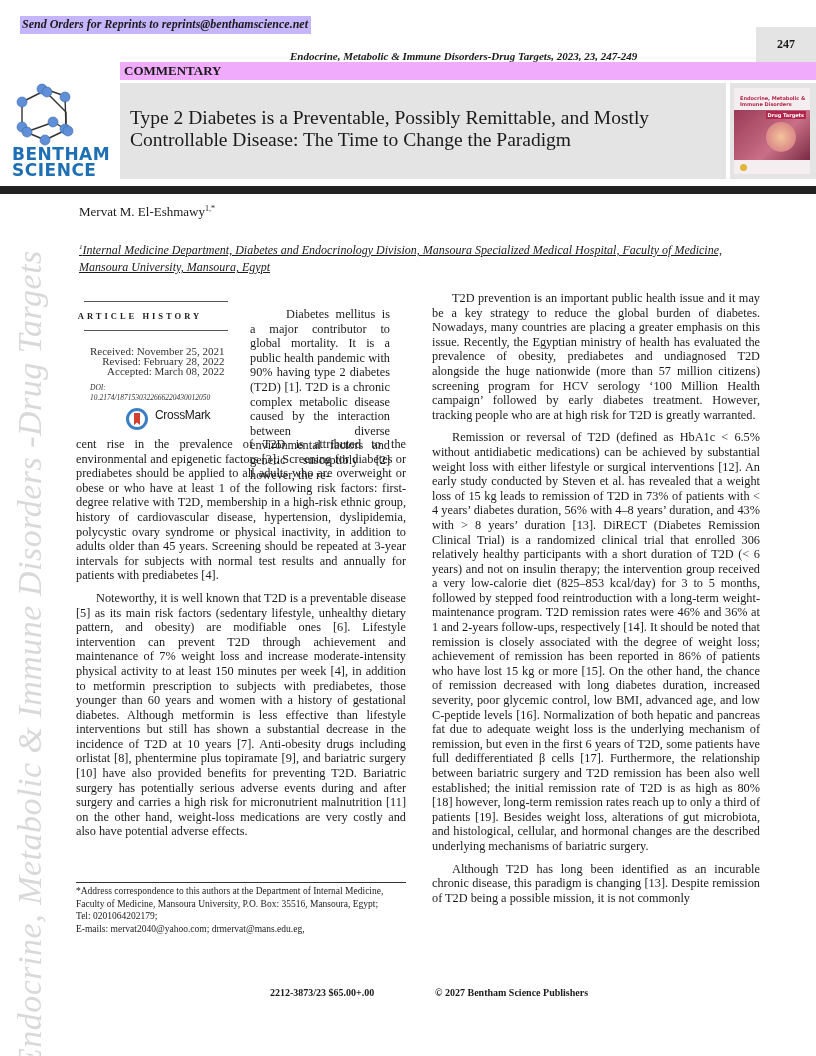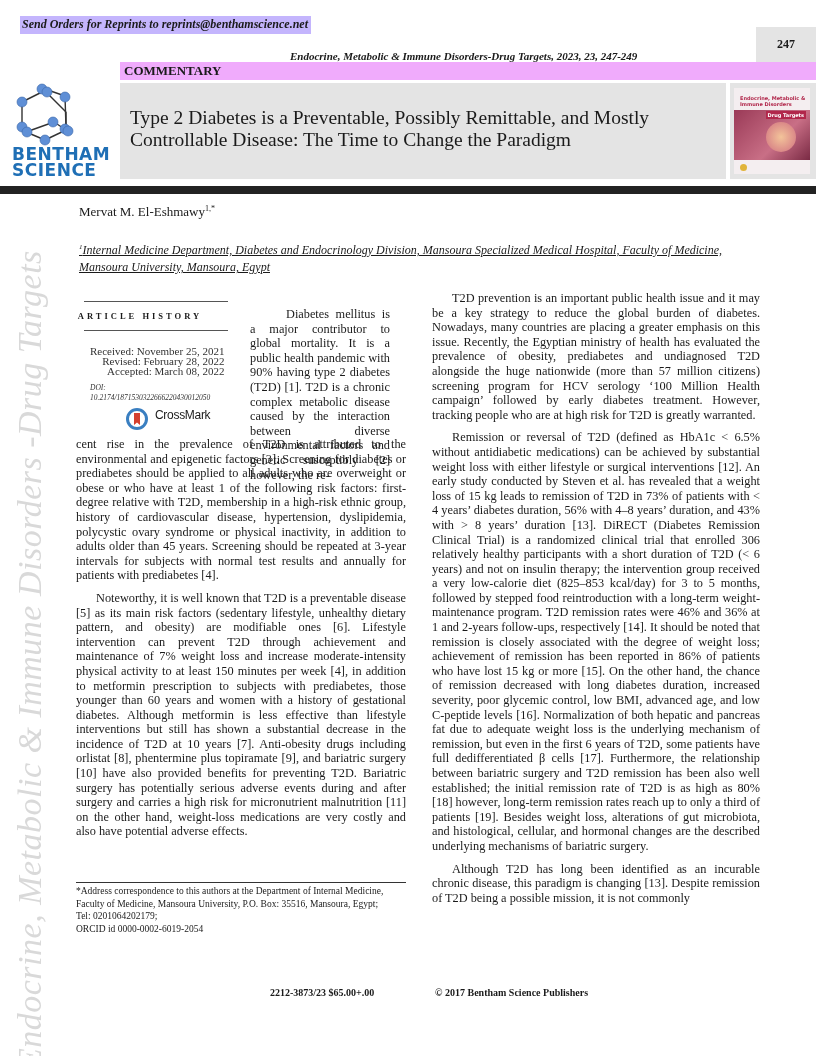--- a/index.html
+++ b/index.html
@@ -152,17 +152,17 @@
 <div class="abs body-text col-right">
   <p class="para">T2D prevention is an important public health issue and it may be a key strategy to reduce the global burden of diabetes. Nowadays, many countries are placing a greater emphasis on this issue. Recently, the Egyptian ministry of health has evaluated the prevalence of obesity, prediabetes and undiagnosed T2D alongside the huge nationwide (more than 57 million citizens) screening program for HCV serology ‘100 Million Health campaign’ followed by early diabetes treatment. However, tracking people who are at high risk for T2D is greatly warranted.</p>
   <p class="para">Remission or reversal of T2D (defined as HbA1c &lt; 6.5% without antidiabetic medications) can be achieved by substantial weight loss with either lifestyle or surgical interventions [12]. An early study conducted by Steven et al. has revealed that a weight loss of 15 kg leads to remission of T2D in 73% of patients with &lt; 4 years’ diabetes duration, 56% with 4–8 years’ duration, and 43% with &gt; 8 years’ duration [13]. DiRECT (Diabetes Remission Clinical Trial) is a randomized clinical trial that enrolled 306 relatively healthy participants with a short duration of T2D (&lt; 6 years) and not on insulin therapy; the intervention group received a very low-calorie diet (825–853 kcal/day) for 3 to 5 months, followed by stepped food reintroduction with a long-term weight-maintenance program. T2D remission rates were 46% and 36% at 1 and 2-years follow-ups, respectively [14]. It should be noted that remission is closely associated with the degree of weight loss; achievement of remission has been reported in 86% of patients who have lost 15 kg or more [15]. On the other hand, the chance of remission decreased with long diabetes duration, increased severity, poor glycemic control, low BMI, advanced age, and low C-peptide levels [16]. Normalization of both hepatic and pancreas fat due to adequate weight loss is the underlying mechanism of remission, but even in the first 6 years of T2D, some patients have full dedifferentiated β cells [17]. Furthermore, the relationship between bariatric surgery and T2D remission has been also well established; the initial remission rate of T2D is as high as 80% [18] however, long-term remission rates reach up to only a third of patients [19]. Besides weight loss, alterations of gut microbiota, and histological, cellular, and hormonal changes are the described underlying mechanisms of bariatric surgery.</p>
   <p class="para">Although T2D has long been identified as an incurable chronic disease, this paradigm is changing [13]. Despite remission of T2D being a possible mission, it is not commonly</p>
 </div>
 
 <div class="abs corr-rule"></div>
 <div class="abs corr">
   <div>*Address correspondence to this authors at the Department of Internal Medicine, Faculty of Medicine, Mansoura University, P.O. Box: 35516, Mansoura, Egypt;</div>
   <div>Tel: 0201064202179;</div>
-  <div>ORCID id 0000-0002-6019-2054</div>
+  <div>E-mails: mervat2040@yahoo.com; drmervat@mans.edu.eg,</div>
 </div>
 
 <div class="abs foot-price">2212-3873/23 $65.00+.00</div>
-<div class="abs foot-copy">© 2017 Bentham Science Publishers</div>
+<div class="abs foot-copy">© 2027 Bentham Science Publishers</div>
 
 </body></html>

